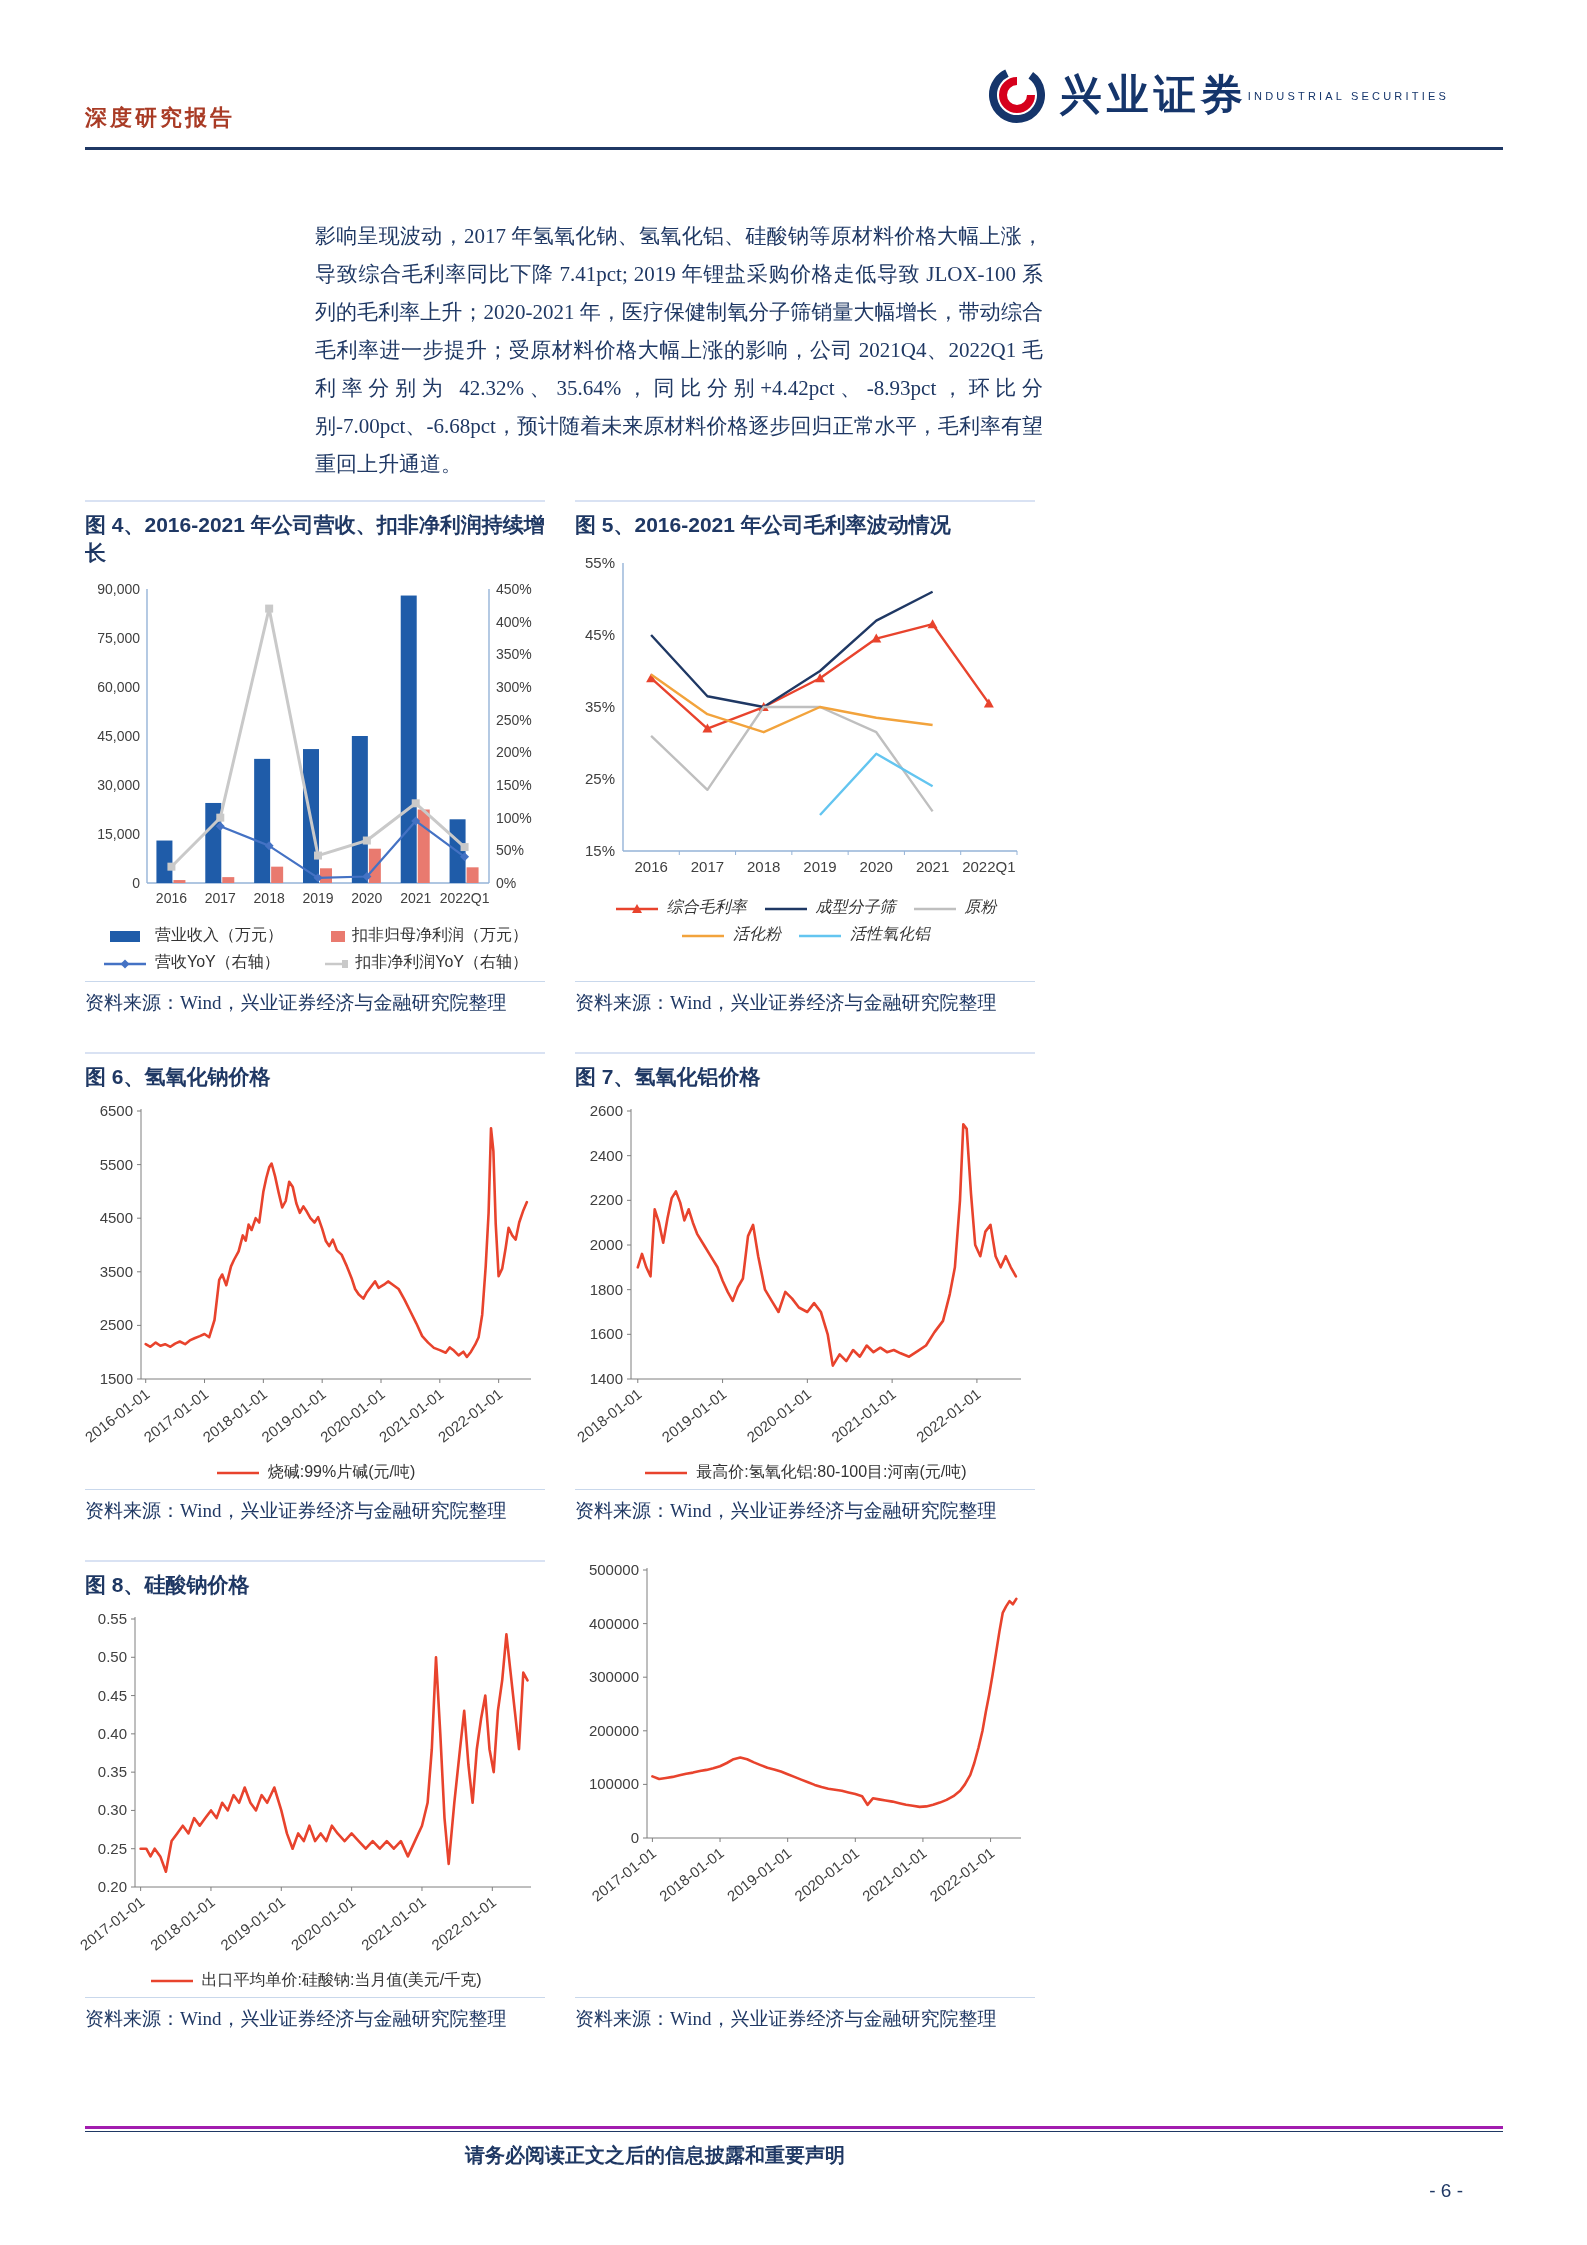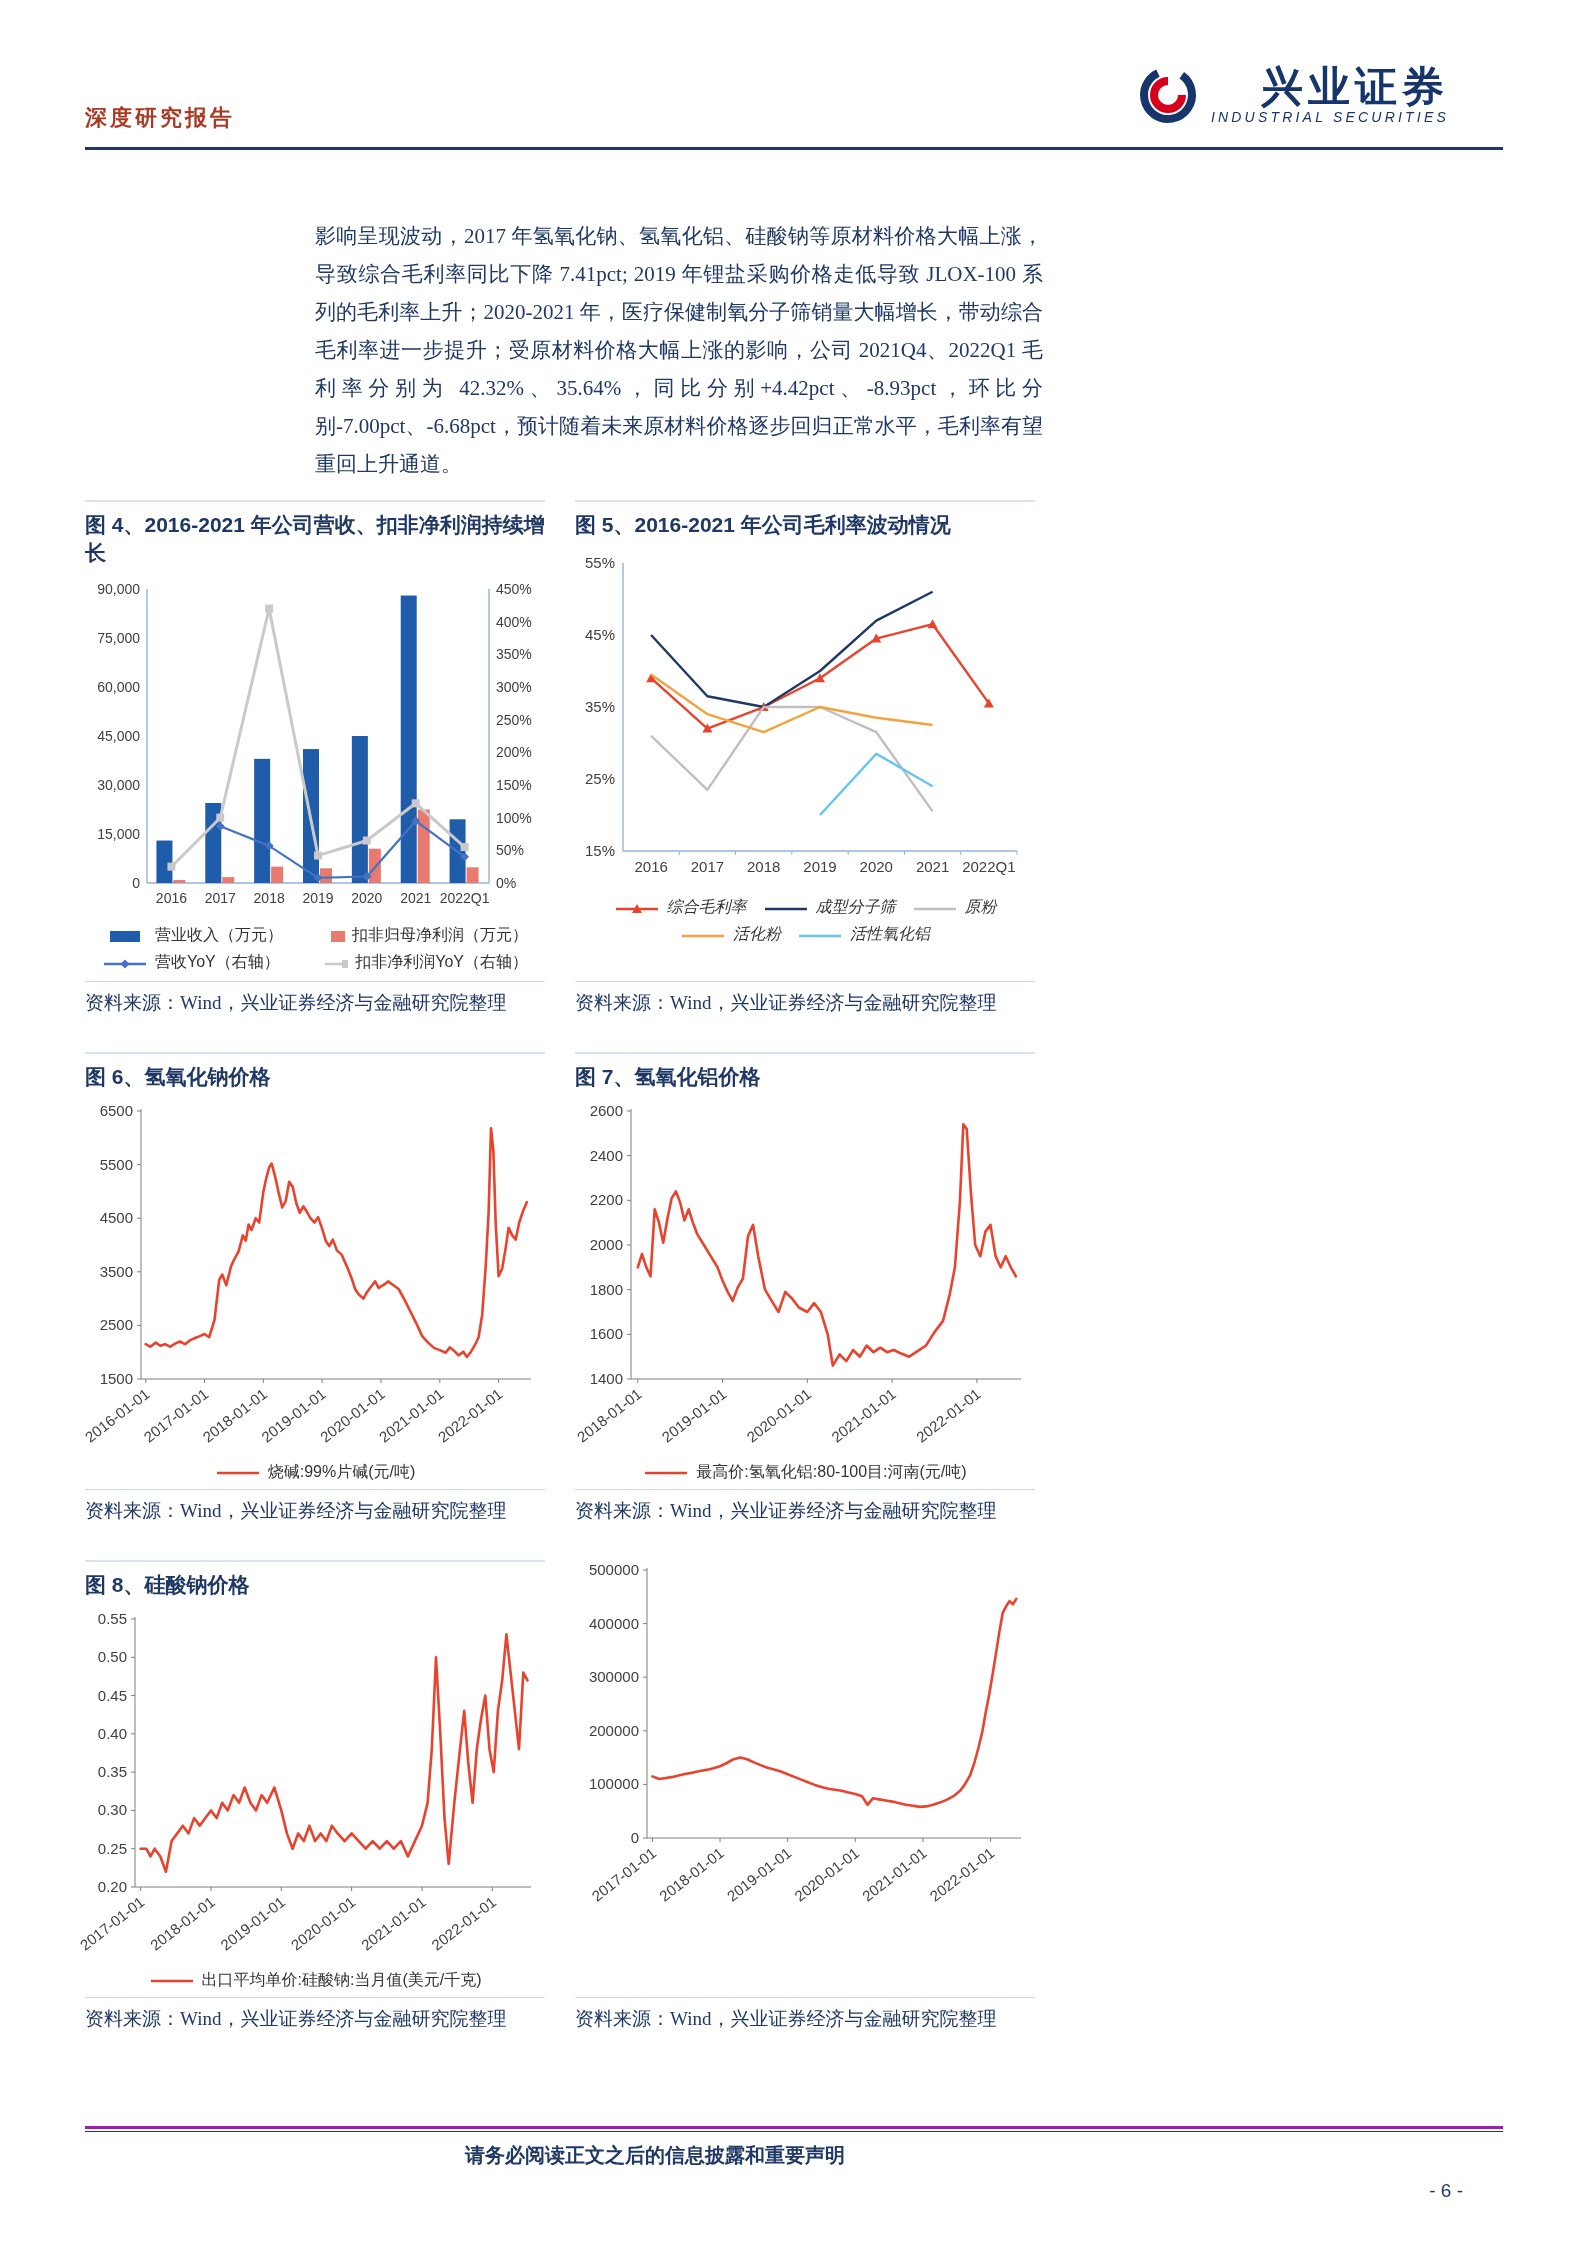--- a/index.html
+++ b/index.html
@@ -3,23 +3,23 @@
 <meta charset="utf-8">
 <style>
   html,body{margin:0;padding:0;}
   body{width:1587px;height:2245px;position:relative;background:#ffffff;
        font-family:"Liberation Sans","DejaVu Sans",sans-serif;}
   .page{position:absolute;inset:0;overflow:hidden;}
 
   .report-type{position:absolute;left:85px;top:103px;font-size:22px;font-weight:700;
                color:#A93B25;letter-spacing:3px;}
   .brand{position:absolute;right:138px;top:64px;display:flex;align-items:center;gap:12px;}
-  .brand-text{display:flex;flex-direction:column;align-items:flex-end;}
+  .brand-text{display:flex;flex-direction:row;}
   .brand-cn{font-size:42px;font-weight:700;color:#15356B;letter-spacing:5px;line-height:1.05;}
-  .brand-en{font-size:14px;color:#15356B;letter-spacing:3.2px;margin-top:0;font-style:italic;}
+  .brand-en{font-size:11px;color:#15356B;letter-spacing:3.2px;margin-top:17px;}
   .header-rule{position:absolute;left:85px;top:147px;width:1418px;height:3px;background:#1F3864;}
 
   .body-text{position:absolute;left:315px;top:196px;width:728px;
              font-family:"Liberation Serif","DejaVu Serif",serif;
              font-size:21px;line-height:38px;color:#1F3864;text-align:justify;}
 
   .fig-grid{position:absolute;left:85px;top:500px;display:grid;
             grid-template-columns:460px 460px;column-gap:30px;row-gap:36px;}
   .figure{display:flex;flex-direction:column;}
   .fig-title{font-size:21px;font-weight:700;color:#1F3864;

